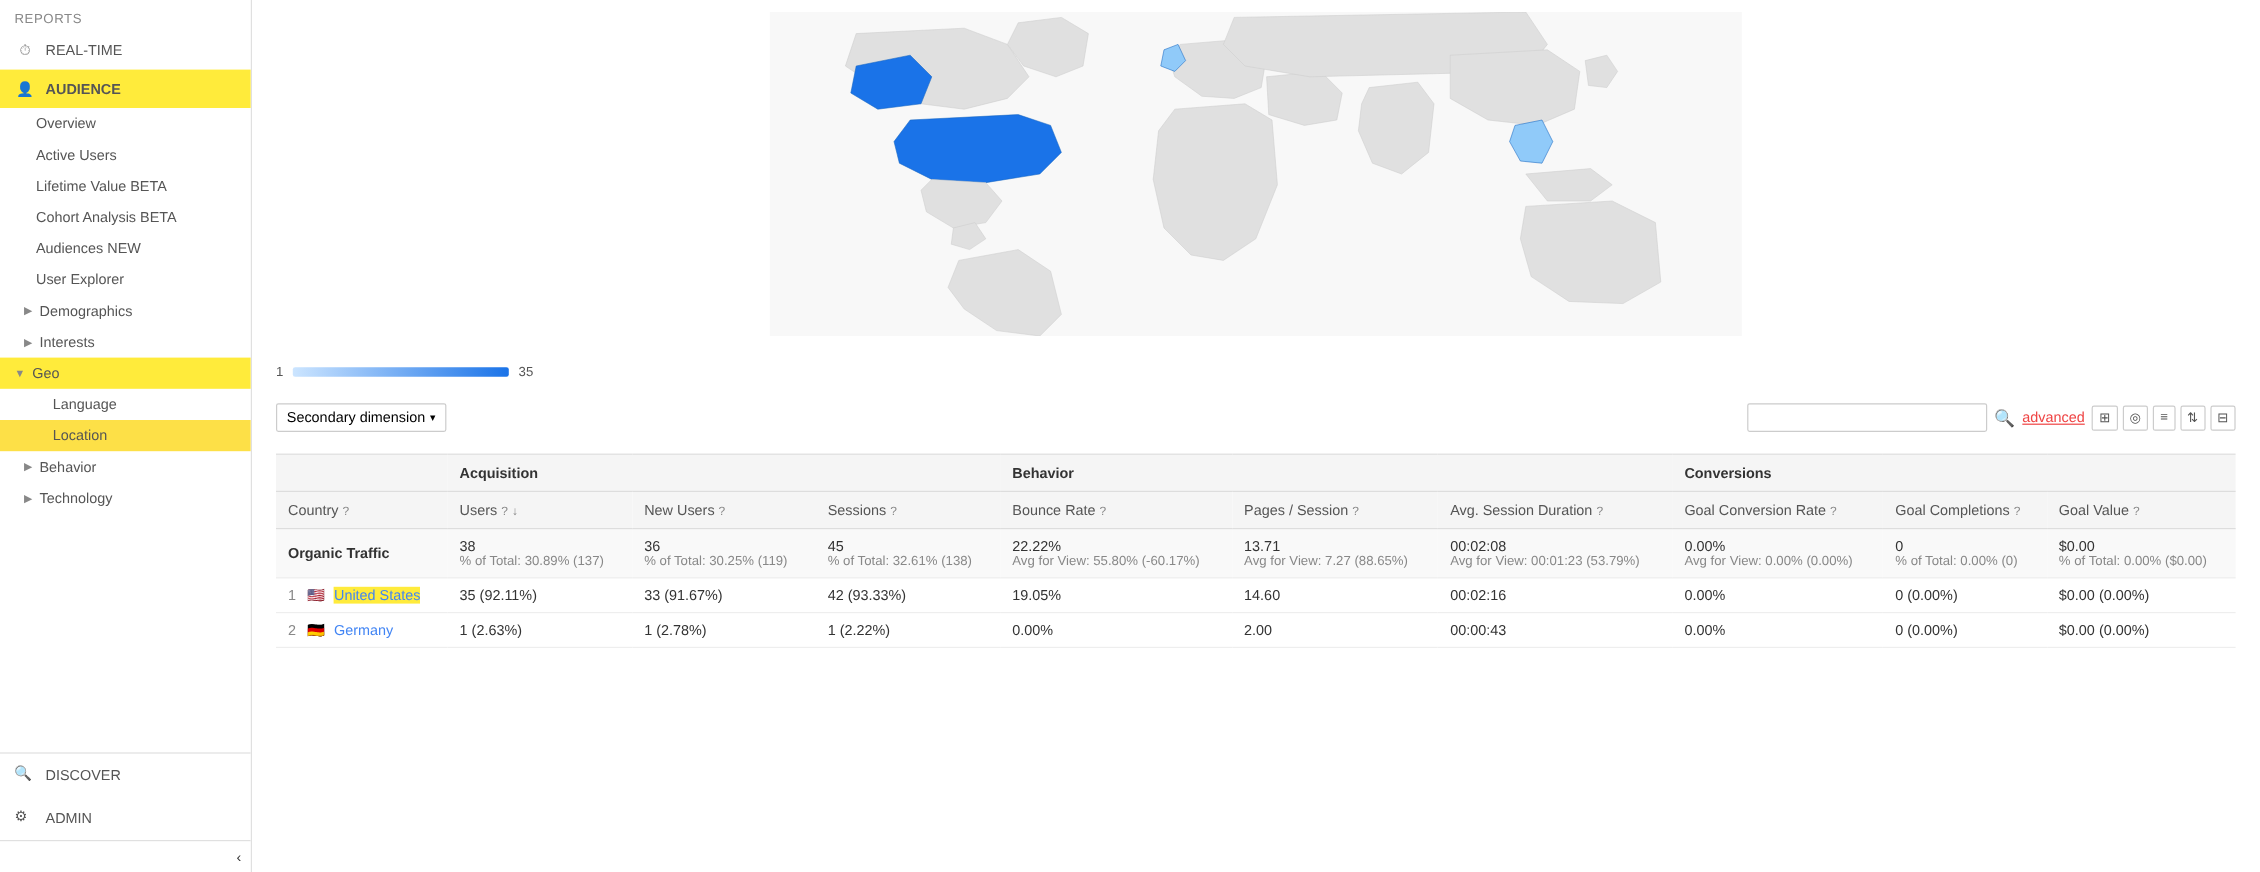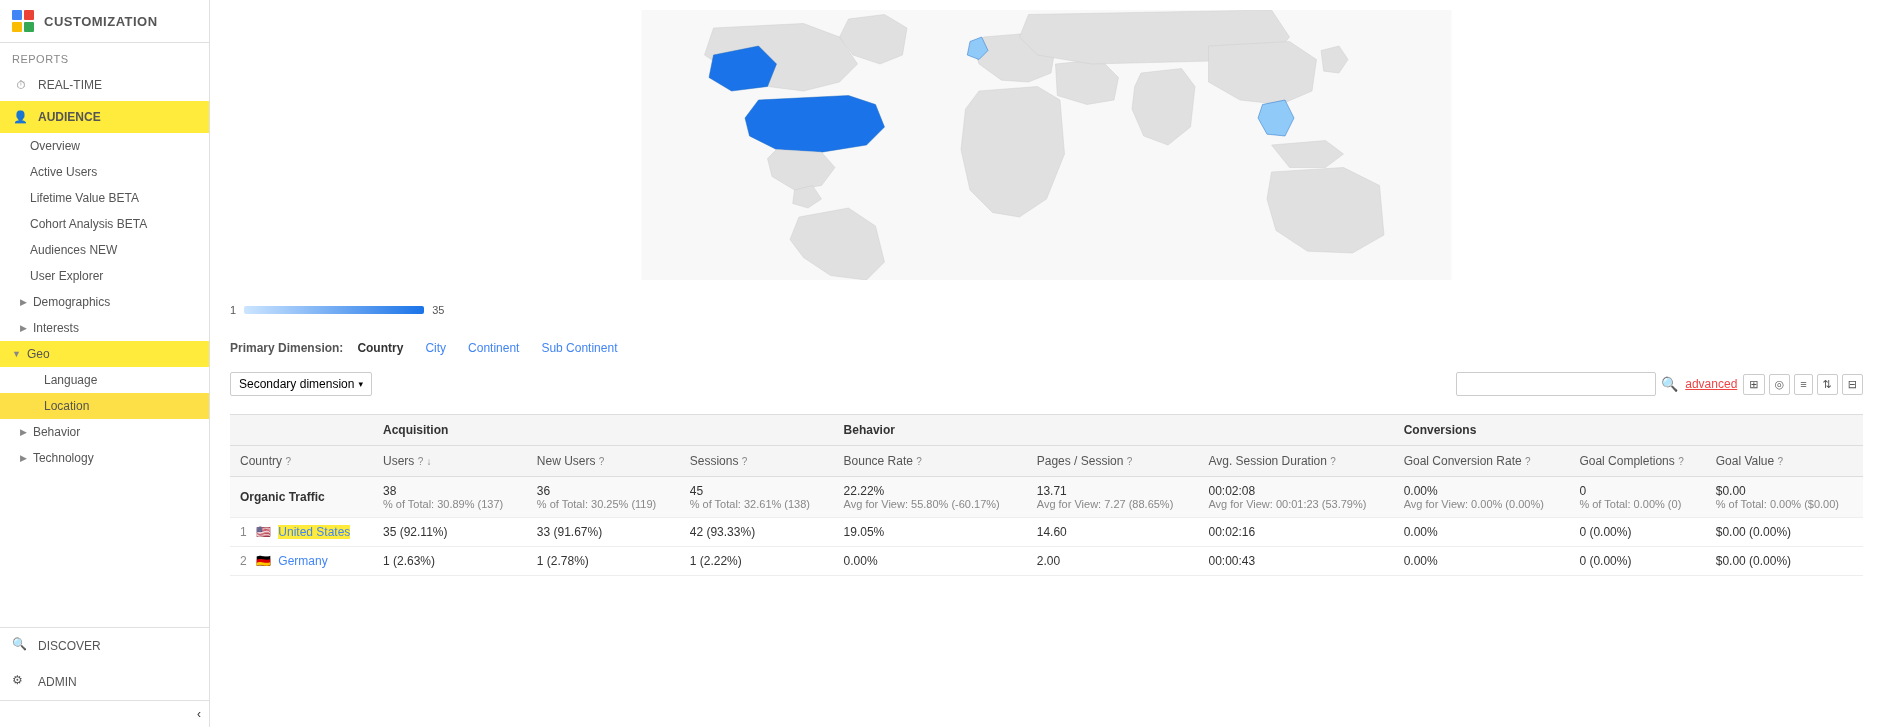--- a/index.html
+++ b/index.html
@@ -159,29 +159,20 @@
     .flag { margin-right: 4px; }
     .highlight-yellow { background: #ffeb3b !important; }
     .row-num { color: #888; margin-right: 6px; }
 
     .table-wrapper { padding: 12px 20px 20px; }
   </style>
 </head>
 <body>
 
 <div class="sidebar">
-  <div class="sidebar-header">
-    <div class="logo-icon">
-      <span></span>
-        <span></span>
-        <span></span>
-        <span></span>
-    </div>
-    <span class="header-title">CUSTOMIZATION</span>
-  </div>
 
   <div class="sidebar-section-label">Reports</div>
 
   <div class="sidebar-item">
     <div class="item-icon">⏱</div>
     <span>REAL-TIME</span>
   </div>
 
   <div class="sidebar-item highlighted">
     <div class="item-icon">👤</div>
@@ -300,27 +291,20 @@
       </svg>
     </div>
 
     <div class="map-legend">
       <span class="legend-label">1</span>
       <div class="legend-bar"></div>
       <span class="legend-label">35</span>
     </div>
   </div>
 
-  <div class="primary-dim-bar">
-    <span class="primary-dim-label">Primary Dimension:</span>
-    <button class="dim-btn active-dim">Country</button>
-    <button class="dim-btn">City</button>
-    <button class="dim-btn">Continent</button>
-    <button class="dim-btn">Sub Continent</button>
-  </div>
 
   <div class="toolbar-row">
     <button class="secondary-dim-btn">
       <span>Secondary dimension</span>
       <span class="arrow">▾</span>
     </button>
     <div class="search-area">
       <input class="search-input" type="text" style="">
       <button class="search-btn">🔍</button>
       <span class="advanced-link">advanced</span>

